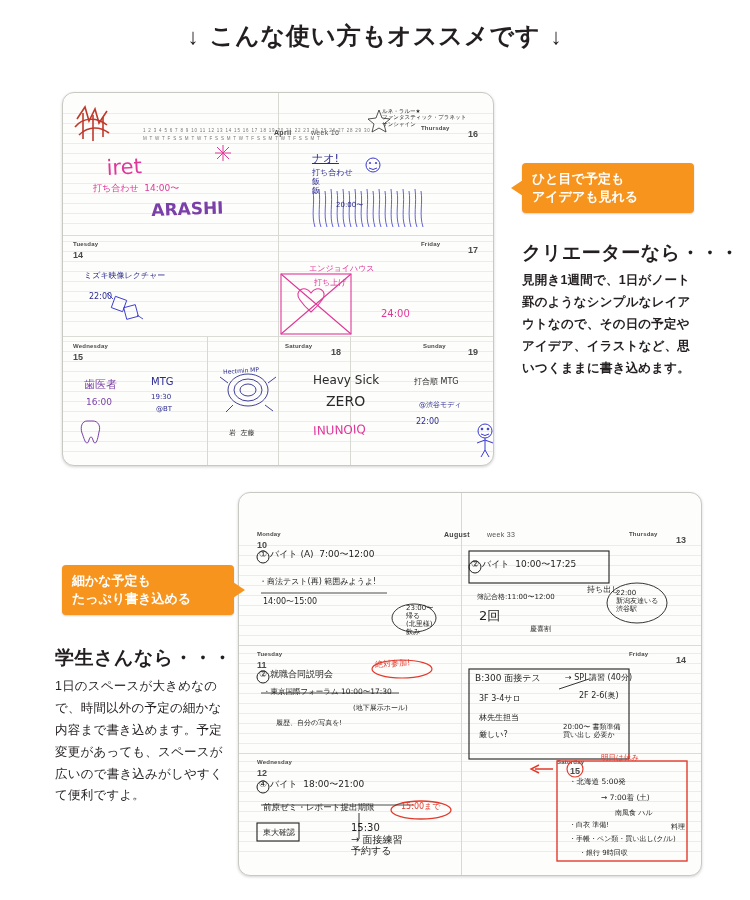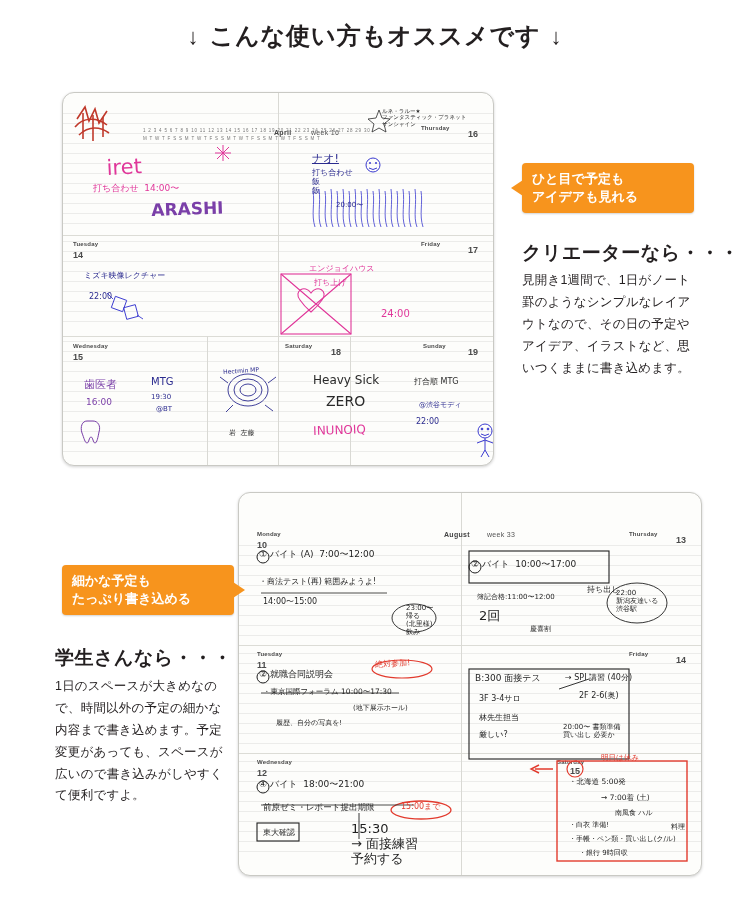--- a/index.html
+++ b/index.html
@@ -343,21 +343,21 @@
   </div>
 </div>
 
 <div class="callout" style="left:522px; top:163px; width:152px;">
   <span class="tail-left"></span>
   <div>ひと目で予定も</div>
   <div>アイデアも見れる</div>
 </div>
 
 <div class="block-heading" style="left:522px; top:240px;">クリエーターなら・・・</div>
-<div class="block-body" style="left:522px; top:270px; width:170px;">見開き1週間で、1日がノート罫のようなシンプルなレイアウトなので、その日の予定やアイデア、イラストなど、思いつくままに書き込めます。</div>
+<div class="block-body" style="left:522px; top:270px; width:170px;font-weight:bold;">見開き1週間で、1日がノート罫のようなシンプルなレイアウトなので、その日の予定やアイデア、イラストなど、思いつくままに書き込めます。</div>
 
 <div class="notebook" style="left:238px; top:492px; width:462px; height:382px;">
   <div class="nb-inner">
 
     <div class="rules">
       <div class="rule-line" style="top:52px;"></div>
       <div class="rule-line" style="top:62px;"></div>
       <div class="rule-line" style="top:72px;"></div>
       <div class="rule-line" style="top:82px;"></div>
       <div class="rule-line" style="top:92px;"></div>
@@ -440,21 +440,21 @@
 
       <path d="M22 100 L148 100" stroke="#1f1f1f" stroke-width="0.8"></path>
       <path d="M22 200 L160 200" stroke="#1f1f1f" stroke-width="0.8"></path>
       <path d="M22 312 L175 312" stroke="#1f1f1f" stroke-width="0.8"></path>
       <path d="M320 196 L350 186" stroke="#1f1f1f" stroke-width="0.9"></path>
     </svg>
 
     <div class="hw" style="left:20px; top:56px; font-size:9px; color:#1f1f1f;">① バイト (A)  7:00〜12:00</div>
     <div class="hw" style="left:20px; top:84px; font-size:8px; color:#1f1f1f;">・商法テスト(再) 範囲みようよ!</div>
     <div class="hw" style="left:24px; top:104px; font-size:8px; color:#1f1f1f;">14:00〜15:00</div>
-    <div class="hw" style="left:232px; top:66px; font-size:9px; color:#1f1f1f;">② バイト  10:00〜17:00</div>
+    <div class="hw" style="left:232px; top:66px; font-size:9px; color:#1f1f1f;">② バイト  10:00〜17:25</div>
     <div class="hw" style="left:307px; top:92px; font-size:8px; color:#1f1f1f;margin-left:41px;">持ち出し</div>
     <div class="hw" style="left:238px; top:100px; font-size:7px; color:#1f1f1f;">簿記合格:11:00〜12:00</div>
     <div class="hw" style="left:240px; top:116px; font-size:13px; color:#1f1f1f;">2回</div>
     <div class="hw" style="left:377px; top:96px; font-size:7px; color:#1f1f1f;">22:00
 新潟友達いる
 渋谷駅</div>
     <div class="hw" style="left:167px; top:111px; font-size:7px; color:#1f1f1f;">23:00〜
 帰る
 (北里様)
 飲み</div>
@@ -468,21 +468,21 @@
     <div class="hw" style="left:240px; top:201px; font-size:8px; color:#1f1f1f;">3F 3-4サロ</div>
     <div class="hw" style="left:240px; top:220px; font-size:8px; color:#1f1f1f;">林先生担当</div>
     <div class="hw" style="left:240px; top:237px; font-size:8px; color:#1f1f1f;">厳しい?</div>
     <div class="hw" style="left:326px; top:180px; font-size:8px; color:#1f1f1f;">→ SPI 講習 (40分)</div>
     <div class="hw" style="left:340px; top:198px; font-size:8px; color:#1f1f1f;">2F 2-6(奥)</div>
     <div class="hw" style="left:324px; top:230px; font-size:7px; color:#1f1f1f;">20:00〜 書類準備
 買い出し 必要か</div>
     <div class="hw" style="left:20px; top:286px; font-size:9px; color:#1f1f1f;text-align:center;">④ バイト  18:00〜21:00</div>
     <div class="hw" style="left:24px; top:310px; font-size:8.5px; color:#1f1f1f;">前原ゼミ・レポート提出期限</div>
     <div class="hw" style="left:162px; top:309px; font-size:8px; color:#e23b2e;">15:00まで</div>
-    <div class="hw" style="left:112px; top:329px; font-size:13px; color:#1f1f1f;">15:30
+    <div class="hw" style="left:112px; top:329px; font-size:10px; color:#1f1f1f;">15:30
 → 面接練習
 予約する</div>
     <div class="hw" style="left:24px; top:335px; font-size:8px; color:#1f1f1f;">東大確認</div>
     <div class="hw" style="left:362px; top:261px; font-size:7.5px; color:#e23b2e;">明日は休み</div>
     <div class="hw" style="left:330px; top:285px; font-size:7.5px; color:#1f1f1f;">・北海道 5:00発</div>
     <div class="hw" style="left:362px; top:301px; font-size:7.5px; color:#1f1f1f;">→ 7:00着 (土)</div>
     <div class="hw" style="left:376px; top:316px; font-size:7px; color:#1f1f1f;">南風食 ハル</div>
     <div class="hw" style="left:432px; top:330px; font-size:7px; color:#1f1f1f;">料理</div>
     <div class="hw" style="left:330px; top:328px; font-size:7px; color:#1f1f1f;">・白衣 準備!</div>
     <div class="hw" style="left:330px; top:342px; font-size:7px; color:#1f1f1f;">・手帳・ペン類・買い出し(ク/ル)</div>

